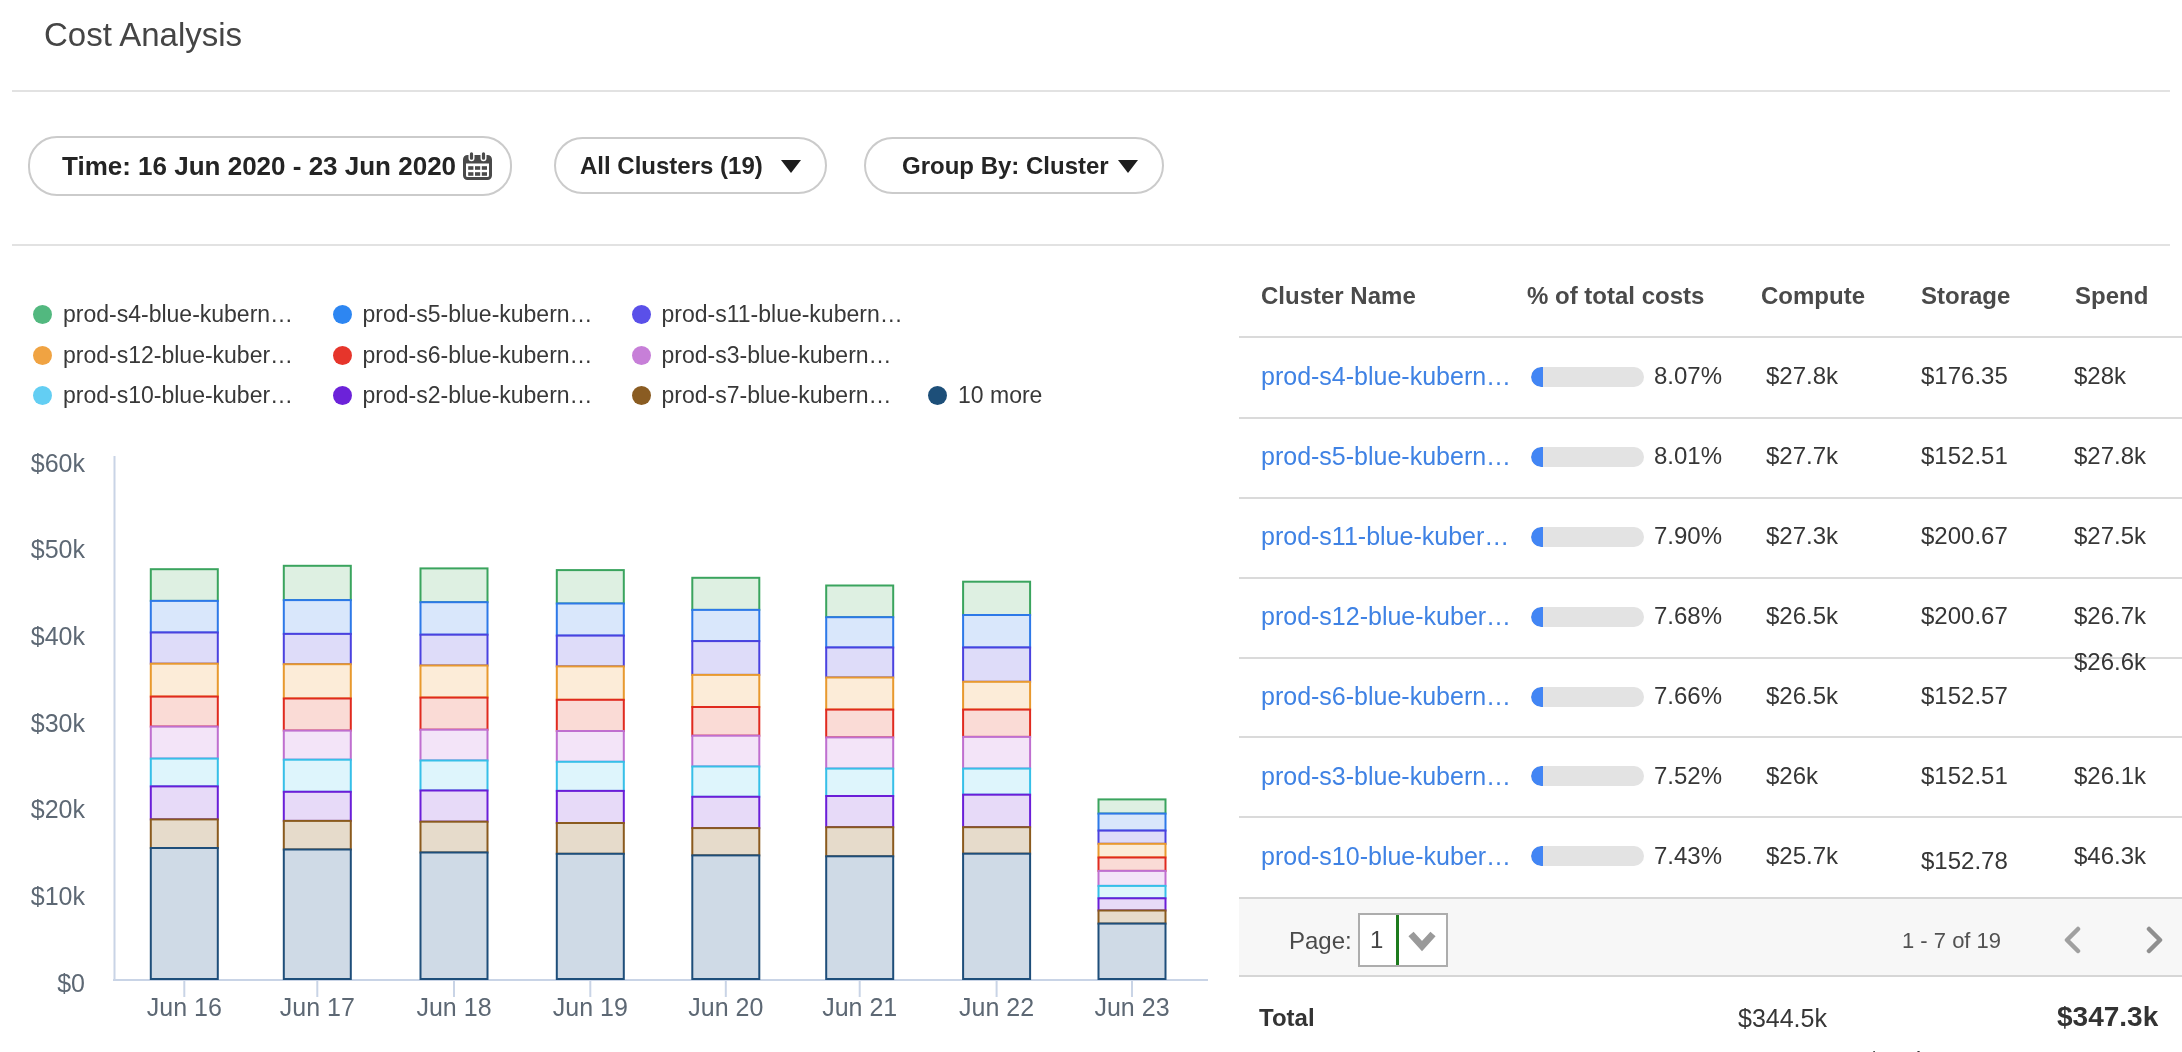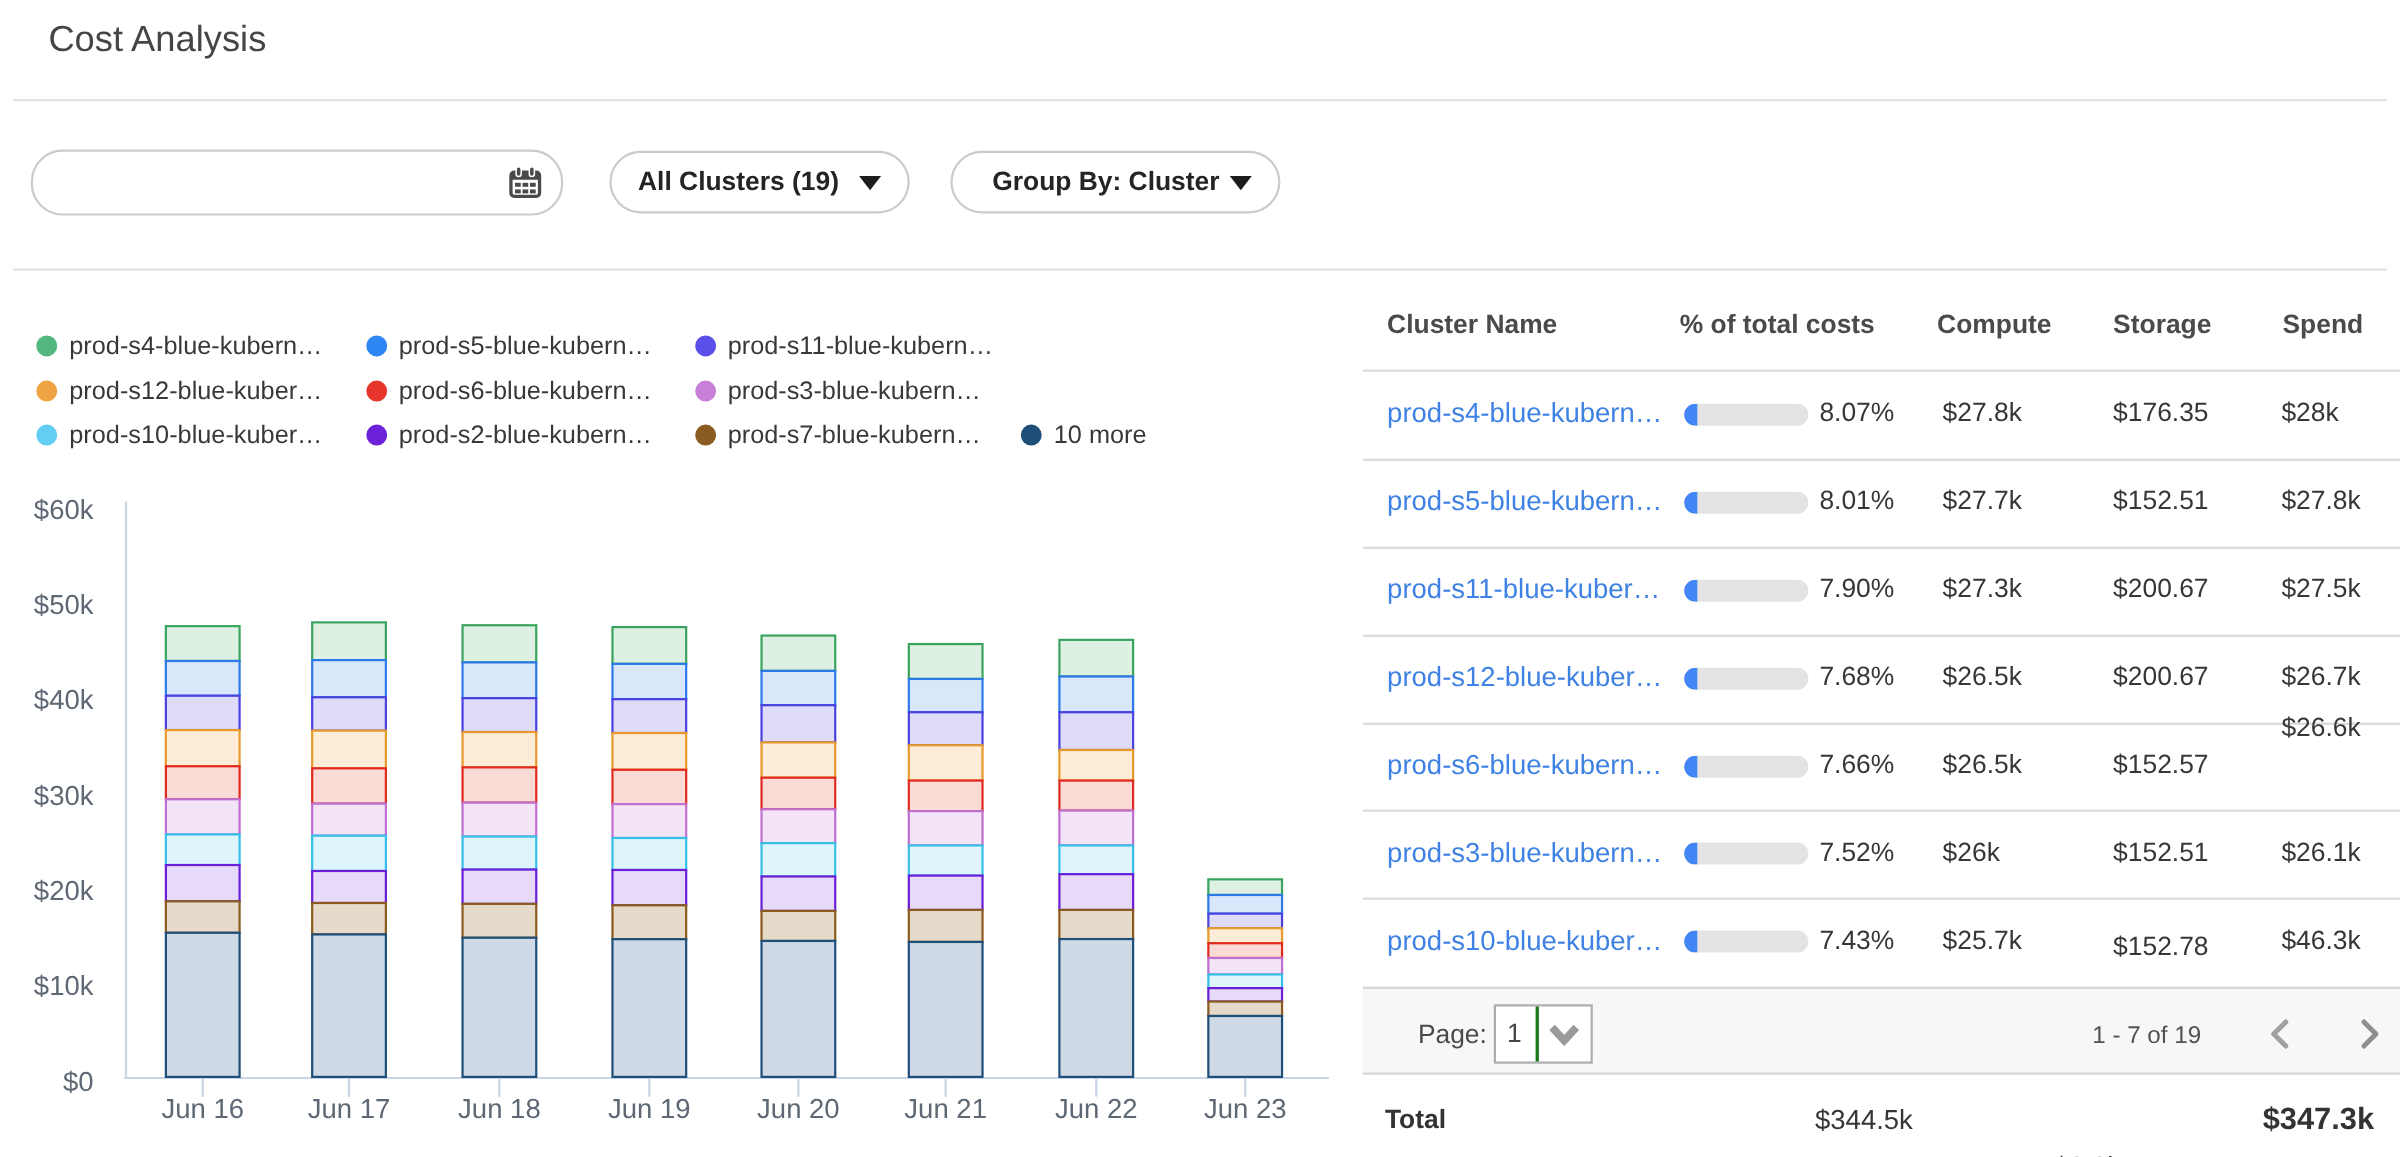--- a/index.html
+++ b/index.html
@@ -20,20 +20,21 @@
   .pfill{position:absolute;left:0;top:0;width:12px;height:20px;background:#4285f4;border-radius:10px 0 0 10px;}
   .pgbar{position:absolute;left:1239px;right:0;top:897px;height:80px;background:#f7f7f7;
     border-top:2px solid #d6d6d6;border-bottom:2px solid #d6d6d6;box-sizing:border-box;}
   .chev{stroke:#a0a0a0;stroke-width:4.5;fill:none;stroke-linecap:round;stroke-linejoin:round;}
 </style></head>
 <body>
 <div class="title">Cost Analysis</div>
 <div class="hr" style="top:90px"></div>
 
 <div class="pill" style="left:28px;top:136px;width:480px;height:56px;font-size:26px;">
+  <span style="margin-left:32px;white-space:nowrap;">Time: 16 Jun 2020 - 23 Jun 2020</span>
   <svg style="position:absolute;right:16px;top:12px" width="33" height="34" viewBox="0 0 33 34">
     <rect x="3.5" y="6.5" width="26" height="22" rx="3" fill="#ffffff" stroke="#4a4a4a" stroke-width="3"></rect>
     <path d="M3.5 6.5 h26 v7 h-26 z" fill="#4a4a4a"></path>
     <rect x="8.2" y="1.5" width="4.6" height="9" rx="2.3" fill="#4a4a4a" stroke="#fff" stroke-width="1.4"></rect>
     <rect x="20.2" y="1.5" width="4.6" height="9" rx="2.3" fill="#4a4a4a" stroke="#fff" stroke-width="1.4"></rect>
     <g fill="#4a4a4a">
       <rect x="7.2" y="16.2" width="5.2" height="3.6"></rect>
         <rect x="14" y="16.2" width="5.2" height="3.6"></rect>
         <rect x="20.8" y="16.2" width="5.2" height="3.6"></rect>
       <rect x="7.2" y="22.2" width="5.2" height="3.6"></rect>
@@ -283,15 +284,15 @@
 </svg>
 <div class="tval" style="left:1902px;top:928px;font-size:22px;color:#525252;">1 - 7 of 19</div>
 <svg style="position:absolute;left:2060px;top:926px" width="26" height="28" viewBox="0 0 26 28">
     <path class="chev" d="M18 3 L7 14 L18 25"></path>
   </svg>
 <svg style="position:absolute;left:2141px;top:926px" width="26" height="28" viewBox="0 0 26 28">
     <path class="chev" style="stroke:#8f8f8f" d="M8 3 L19 14 L8 25"></path>
   </svg>
 
 <div class="tval" style="left:1259px;top:1004px;font-size:24px;font-weight:bold;color:#333;">Total</div>
-<div class="tval" style="left:1650px;top:1004px;font-size:25px;">$344.5k</div>
+<div class="tval" style="left:1738px;top:1004px;font-size:25px;">$344.5k</div>
 <div class="tval" style="left:1867px;top:1047px;font-size:25px;">$2.8k</div>
 <div class="tval" style="left:2057px;top:1001px;font-size:28px;font-weight:bold;color:#333;">$347.3k</div>
 
 </body></html>

